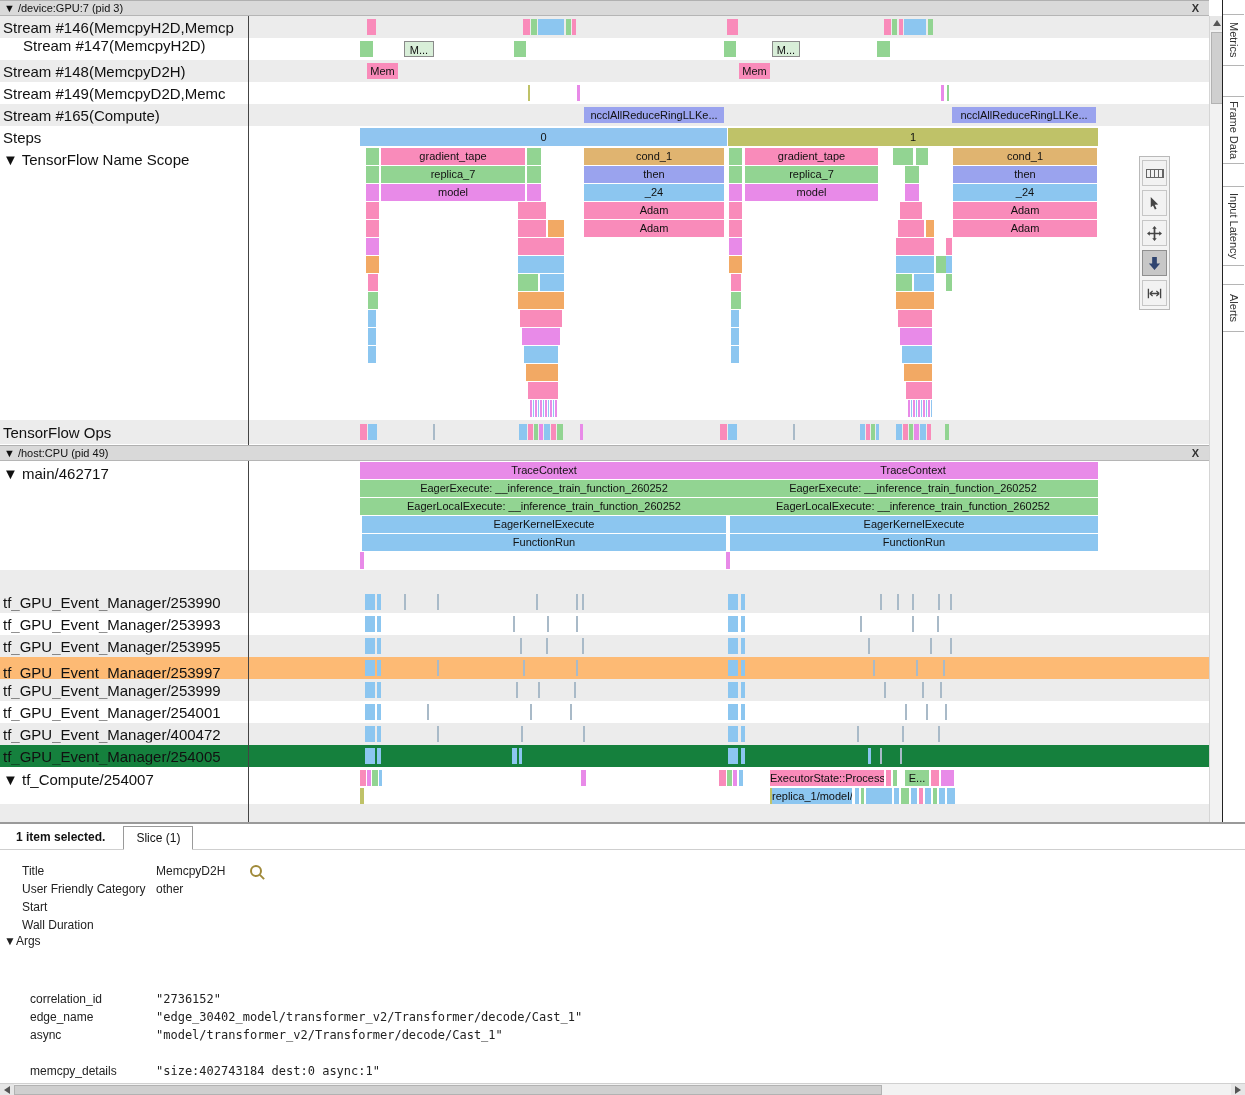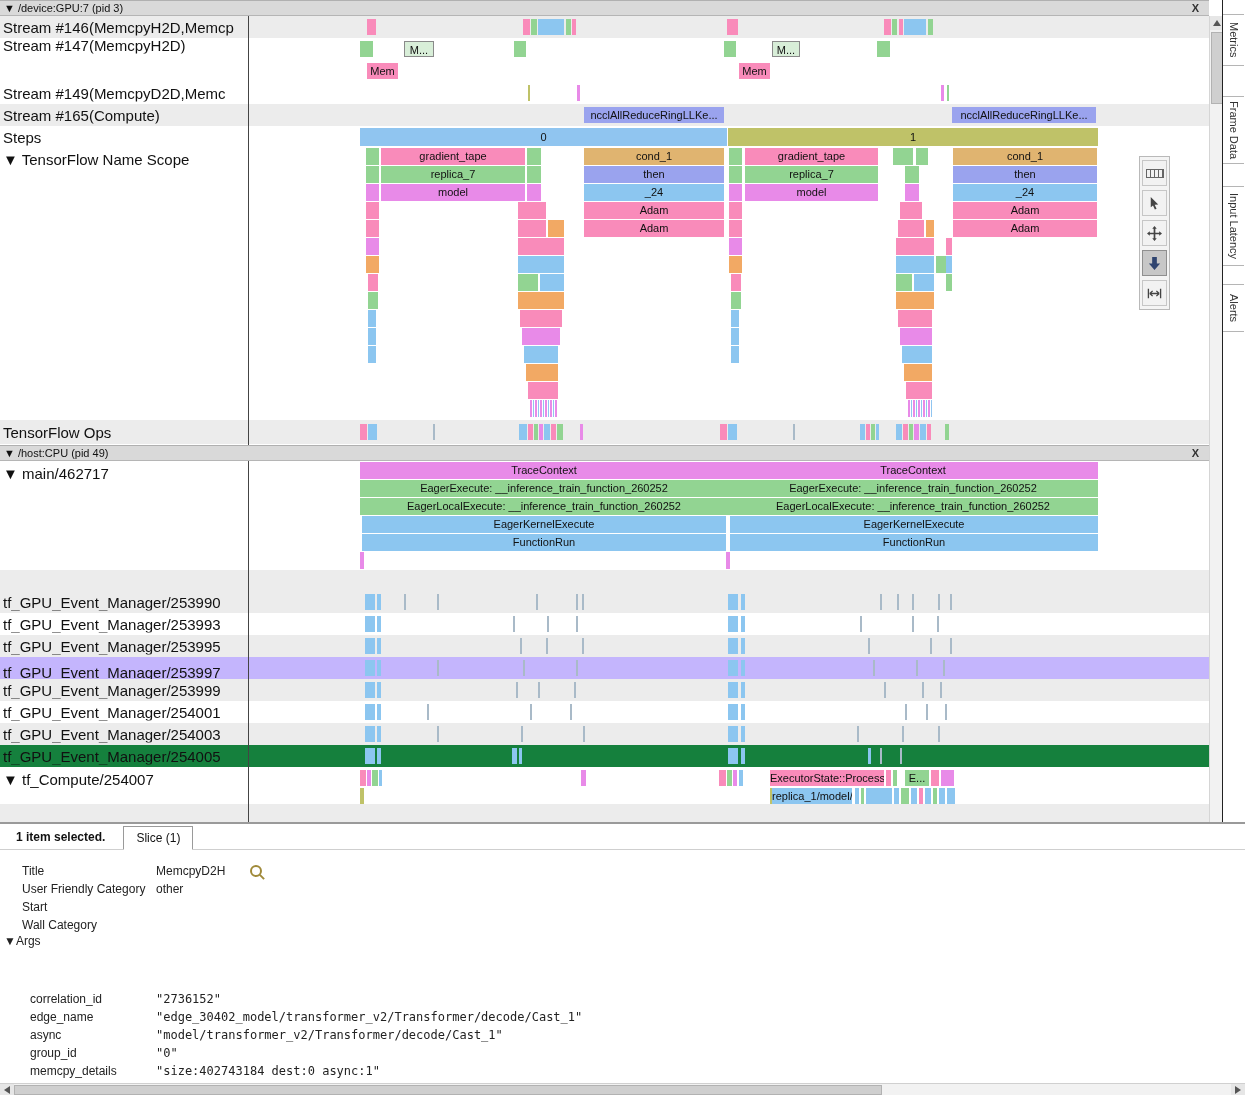--- a/index.html
+++ b/index.html
@@ -61,22 +61,25 @@
 </style>
 </head>
 <body>
 
 <div class="app">
   <div class="timeline">
     <div class="layer">
         <div class="trow" style="top: 16px; height: 22px; background: rgb(236, 236, 236);">
           <span class="trow-label">Stream #146(MemcpyH2D,Memcp</span>
         </div>
-        <div class="trow" style="top: 38px; height: 14px; background: rgb(255, 255, 255);">
+        <div class="trow" style="top: 38px; height: 14px; background: rgb(255, 255, 255); margin-left: 20px;">
           <span class="trow-label">Stream #147(MemcpyH2D)</span>
+        </div>
+        <div class="trow" style="top: 60px; height: 22px; background: rgb(236, 236, 236);">
+          <span class="trow-label">Stream #148(MemcpyD2H)</span>
         </div>
         <div class="trow" style="top: 82px; height: 22px; background: rgb(255, 255, 255);">
           <span class="trow-label">Stream #149(MemcpyD2D,Memc</span>
         </div>
         <div class="trow" style="top: 104px; height: 22px; background: rgb(236, 236, 236);">
           <span class="trow-label">Stream #165(Compute)</span>
         </div>
         <div class="trow" style="top: 126px; height: 21px; background: rgb(255, 255, 255);">
           <span class="trow-label">Steps</span>
         </div>
@@ -92,31 +95,31 @@
         <div class="trow" style="top: 570px; height: 21px; background: rgb(236, 236, 236);"></div>
         <div class="trow" style="top: 591px; height: 22px; background: rgb(236, 236, 236);">
           <span class="trow-label">tf_GPU_Event_Manager/253990</span>
         </div>
         <div class="trow" style="top: 613px; height: 22px; background: rgb(255, 255, 255);">
           <span class="trow-label">tf_GPU_Event_Manager/253993</span>
         </div>
         <div class="trow" style="top: 635px; height: 22px; background: rgb(236, 236, 236);">
           <span class="trow-label">tf_GPU_Event_Manager/253995</span>
         </div>
-        <div class="trow" style="top: 657px; height: 30px; background: #c4b5fd;">
+        <div class="trow" style="top: 657px; height: 30px; background: #fdba74;">
           <span class="trow-label">tf_GPU_Event_Manager/253997</span>
         </div>
         <div class="trow" style="top: 679px; height: 22px; background: rgb(236, 236, 236);">
           <span class="trow-label">tf_GPU_Event_Manager/253999</span>
         </div>
         <div class="trow" style="top: 701px; height: 22px; background: rgb(255, 255, 255);">
           <span class="trow-label">tf_GPU_Event_Manager/254001</span>
         </div>
         <div class="trow" style="top: 723px; height: 22px; background: rgb(236, 236, 236);">
-          <span class="trow-label">tf_GPU_Event_Manager/254003</span>
+          <span class="trow-label">tf_GPU_Event_Manager/400472</span>
         </div>
         <div class="trow" style="top: 745px; height: 22px; background: #15803d;">
           <span class="trow-label">tf_GPU_Event_Manager/254005</span>
         </div>
         <div class="trow tall" style="top: 767px; height: 37px; background: rgb(255, 255, 255);">
           <span class="trow-label">▼ tf_Compute/254007</span>
         </div>
         <div class="trow" style="top: 804px; height: 18px; background: rgb(236, 236, 236);"></div>
       </div>
     <div class="label-divider"></div>
@@ -452,42 +455,38 @@
         </div>
         <div class="drow" style="top: 56px;">
           <span class="dlabel">User Friendly Category</span>
           <span class="dvalue">other</span>
         </div>
         <div class="drow" style="top: 74px;">
           <span class="dlabel">Start</span>
           <span class="dvalue"></span>
         </div>
         <div class="drow" style="top: 92px;">
-          <span class="dlabel">Wall Category</span>
+          <span class="dlabel">Wall Duration</span>
           <span class="dvalue"></span>
         </div>
       </div>
     <div class="args-header">▼Args</div>
     <div class="details-layer">
         <div class="drow" style="top: 166px;">
           <span class="dlabel arg">correlation_id</span>
           <span class="dvalue mono">"2736152"</span>
         </div>
         <div class="drow" style="top: 184px;">
           <span class="dlabel arg">edge_name</span>
           <span class="dvalue mono">"edge_30402_model/transformer_v2/Transformer/decode/Cast_1"</span>
         </div>
         <div class="drow" style="top: 202px;">
           <span class="dlabel arg">async</span>
           <span class="dvalue mono">"model/transformer_v2/Transformer/decode/Cast_1"</span>
         </div>
-        <div class="drow" style="top: 220px;">
-          <span class="dlabel arg">group_id</span>
-          <span class="dvalue mono">"0"</span>
-        </div>
         <div class="drow" style="top: 238px;">
           <span class="dlabel arg">memcpy_details</span>
           <span class="dvalue mono">"size:402743184 dest:0 async:1"</span>
         </div>
         <div class="drow" style="top: 256px;">
           <span class="dlabel arg">to</span>
           <span class="dvalue mono">"model/tf_op_layer_Shape/Shape"</span>
         </div>
       </div>
     <div class="hscroll">

